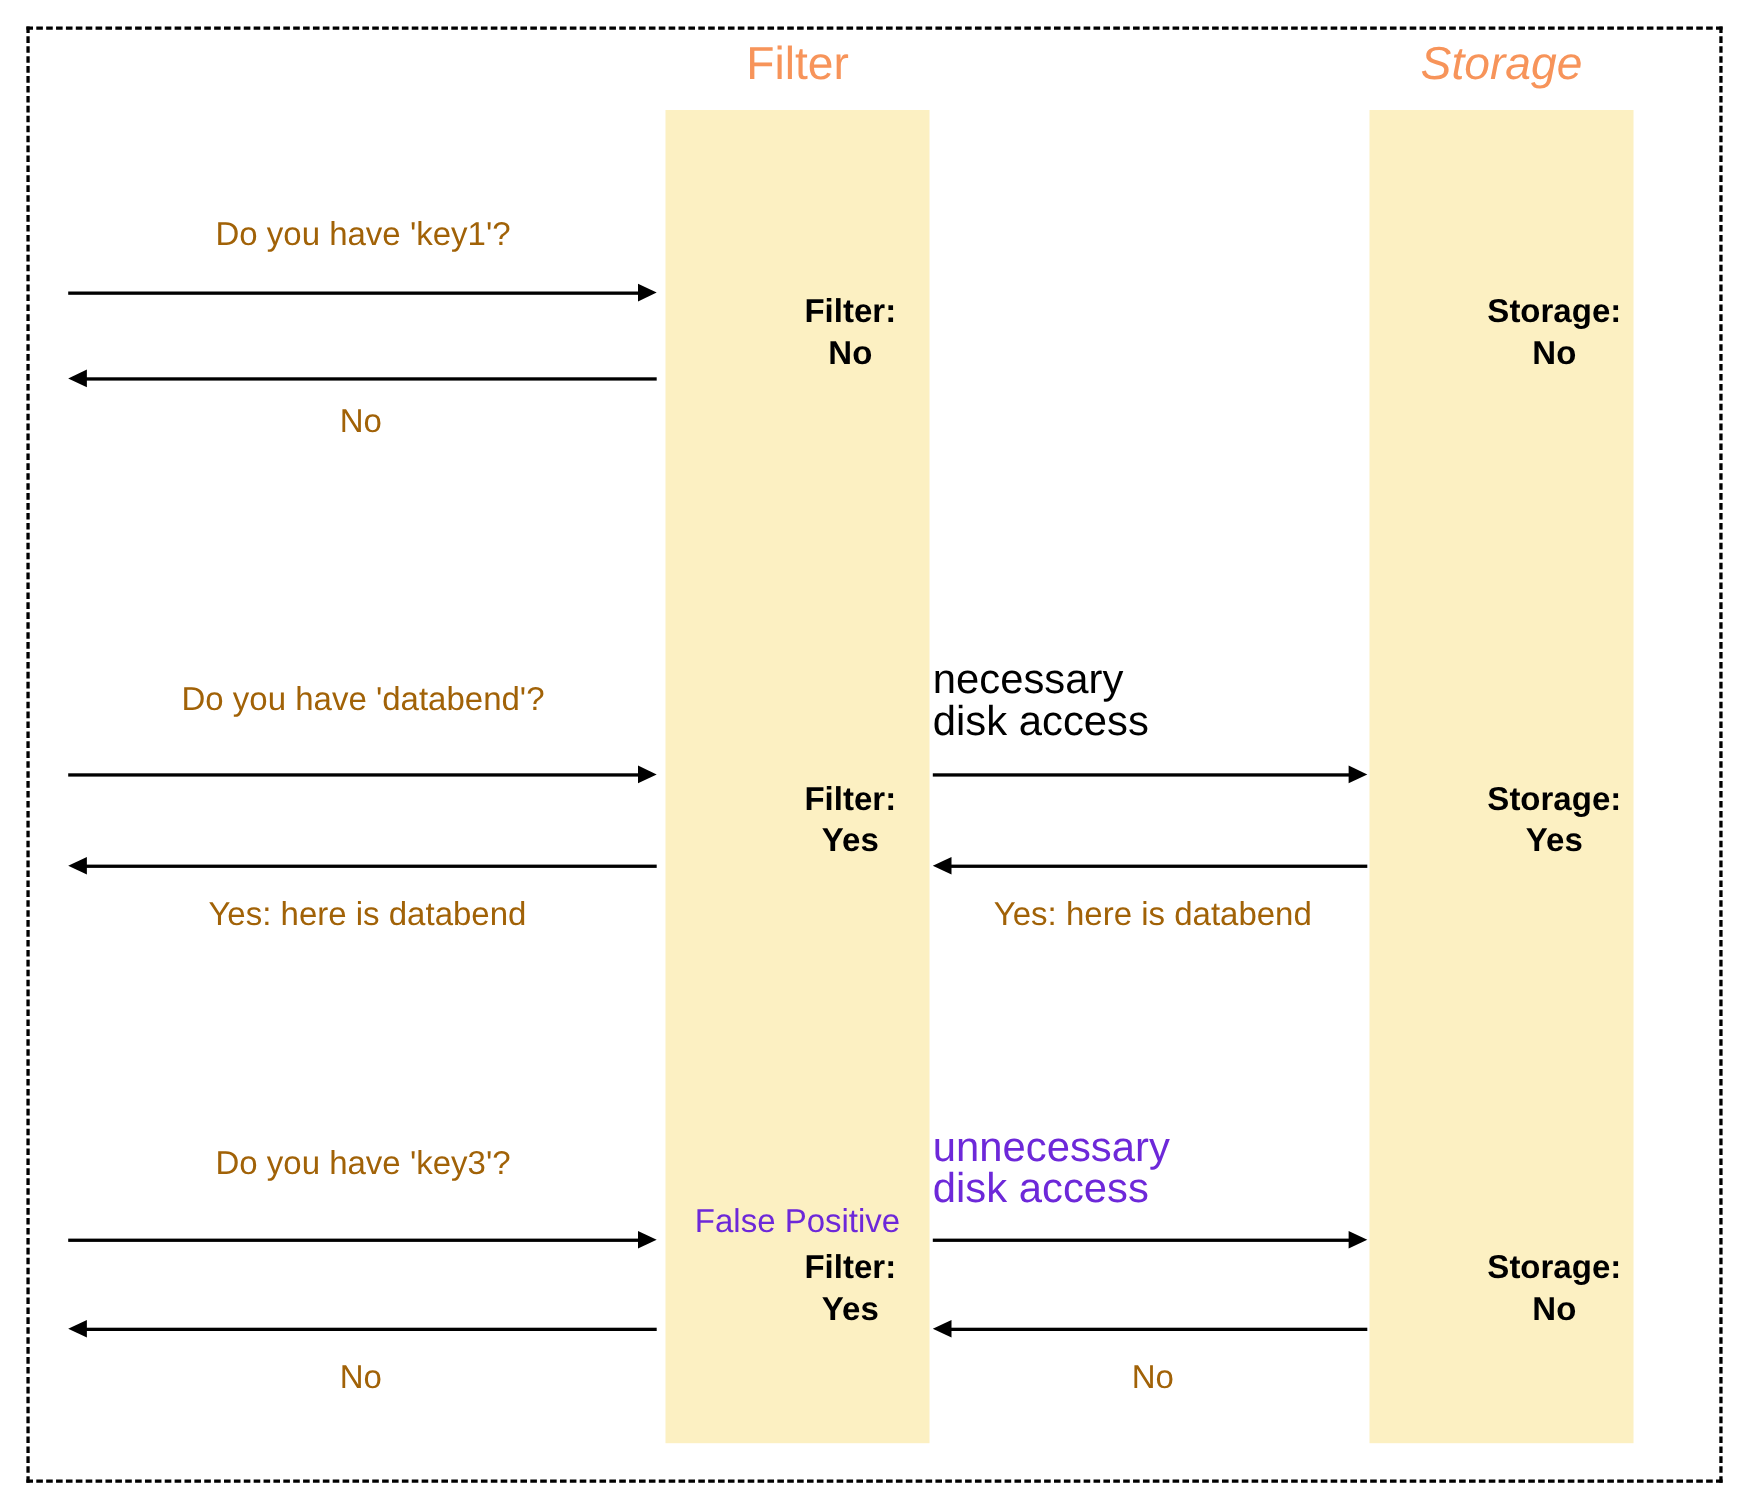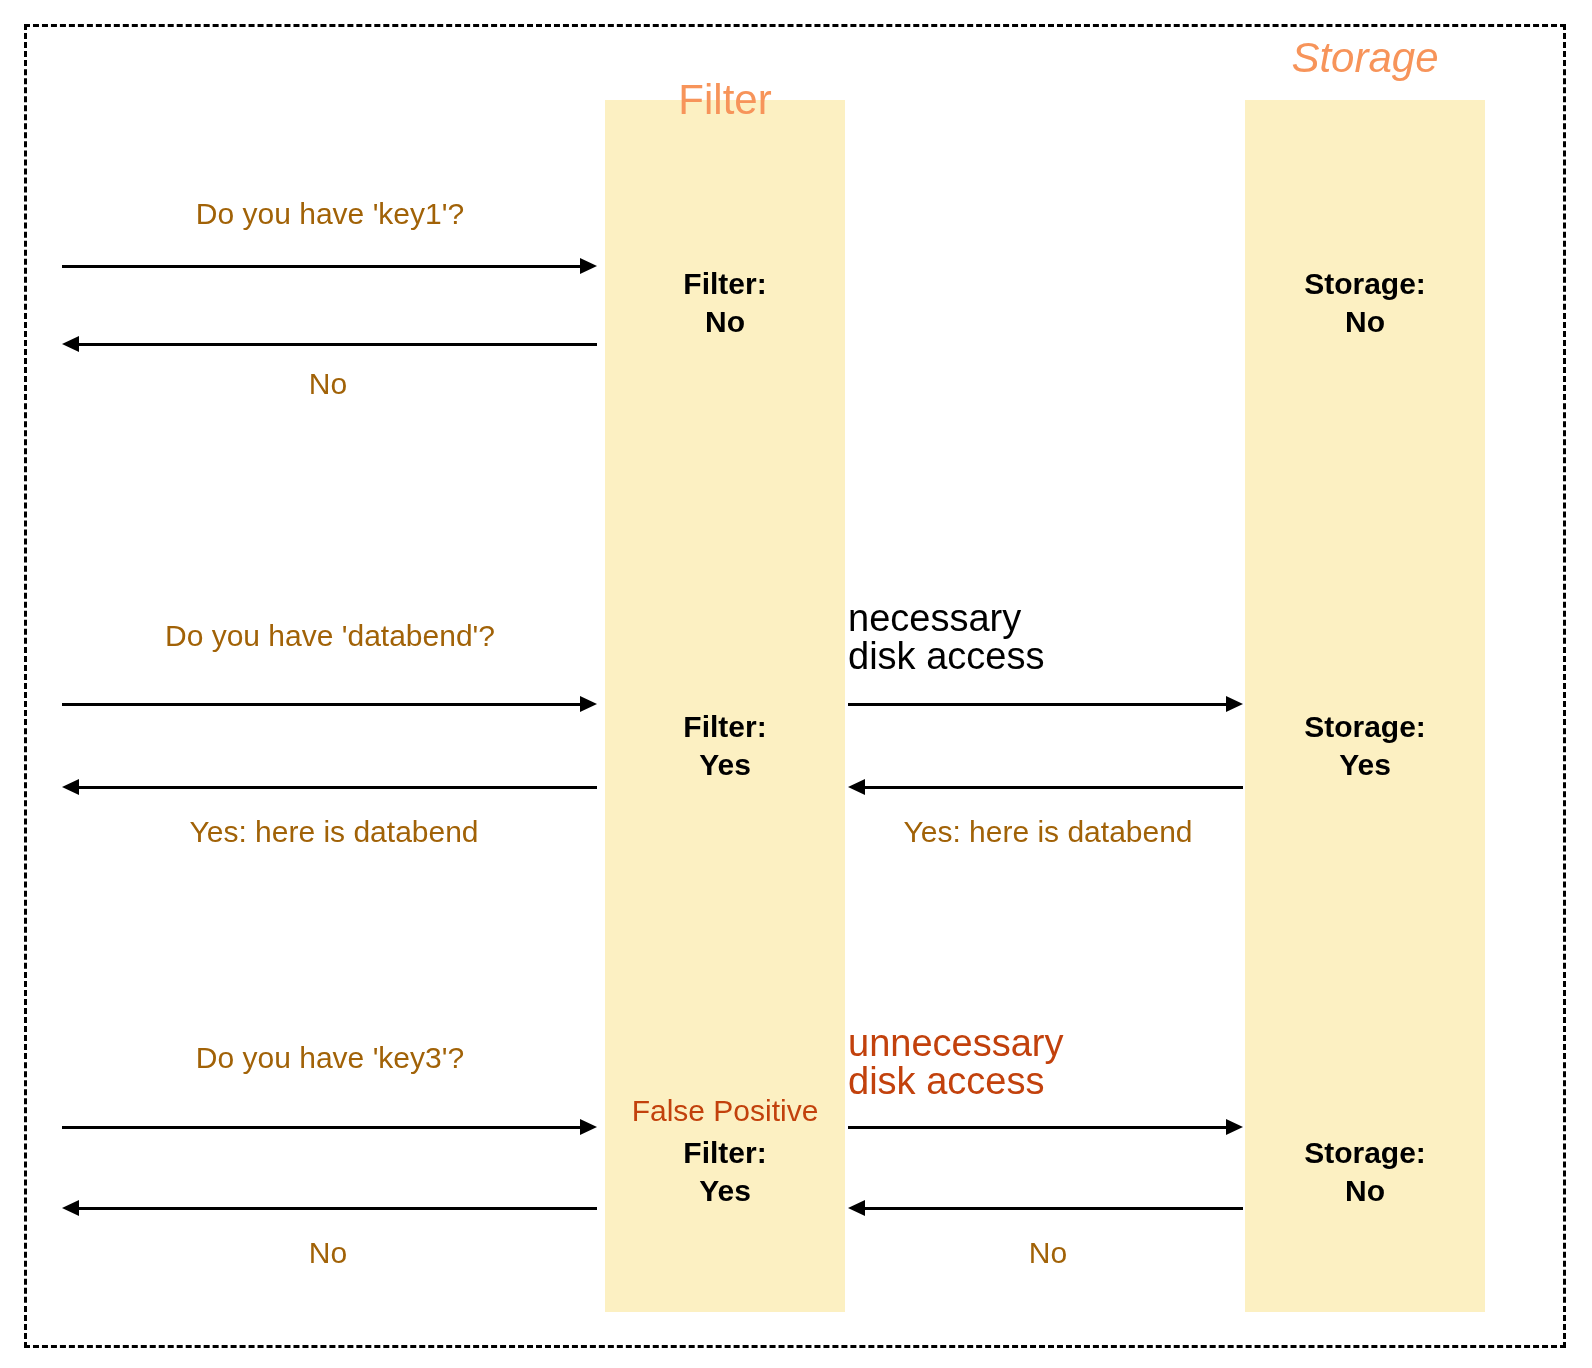--- a/index.html
+++ b/index.html
@@ -49,30 +49,31 @@
     line-height: 38px;
   }
   .state {
     position: absolute;
     width: 240px;
     text-align: center;
     font-size: 30px;
     font-weight: bold;
     line-height: 38px;
     color: #000000;
+    padding-left: 48px;
   }
   .note2 {
     position: absolute;
     width: 395px;
     text-align: left;
     font-size: 38px;
     line-height: 38px;
     color: #000000;
   }
-  .red { color: #c2410c; }
+  .red { color: #6d28d9; }
   .arrow { position: absolute; height: 16px; }
   .arrow .shaft {
     position: absolute;
     top: 7px;
     height: 3px;
     background: #000000;
   }
   .arrow.right .shaft { left: 0; right: 12px; }
   .arrow.left  .shaft { right: 0; left: 12px; }
   .arrow .head {
@@ -89,21 +90,21 @@
 </head>
 <body>
 
 <div class="canvas">
 
   <div class="frame"></div>
 
   <div class="lane" style="left:605px;"></div>
   <div class="lane" style="left:1245px;"></div>
 
-  <div class="lane-title" style="left:605px;margin-top:42px;">Filter</div>
+  <div class="lane-title" style="left:605px;">Filter</div>
   <div class="lane-title" style="left:1245px;font-style:italic;">Storage</div>
 
   <div class="lbl" style="left:330px; top:214px;">Do you have 'key1'?</div>
 
   <div class="arrow right" style="left:62px; top:258px; width:535px;">
     <div class="shaft"></div>
     <div class="head"></div>
   </div>
 
   <div class="state" style="left:605px; top:265px;">

